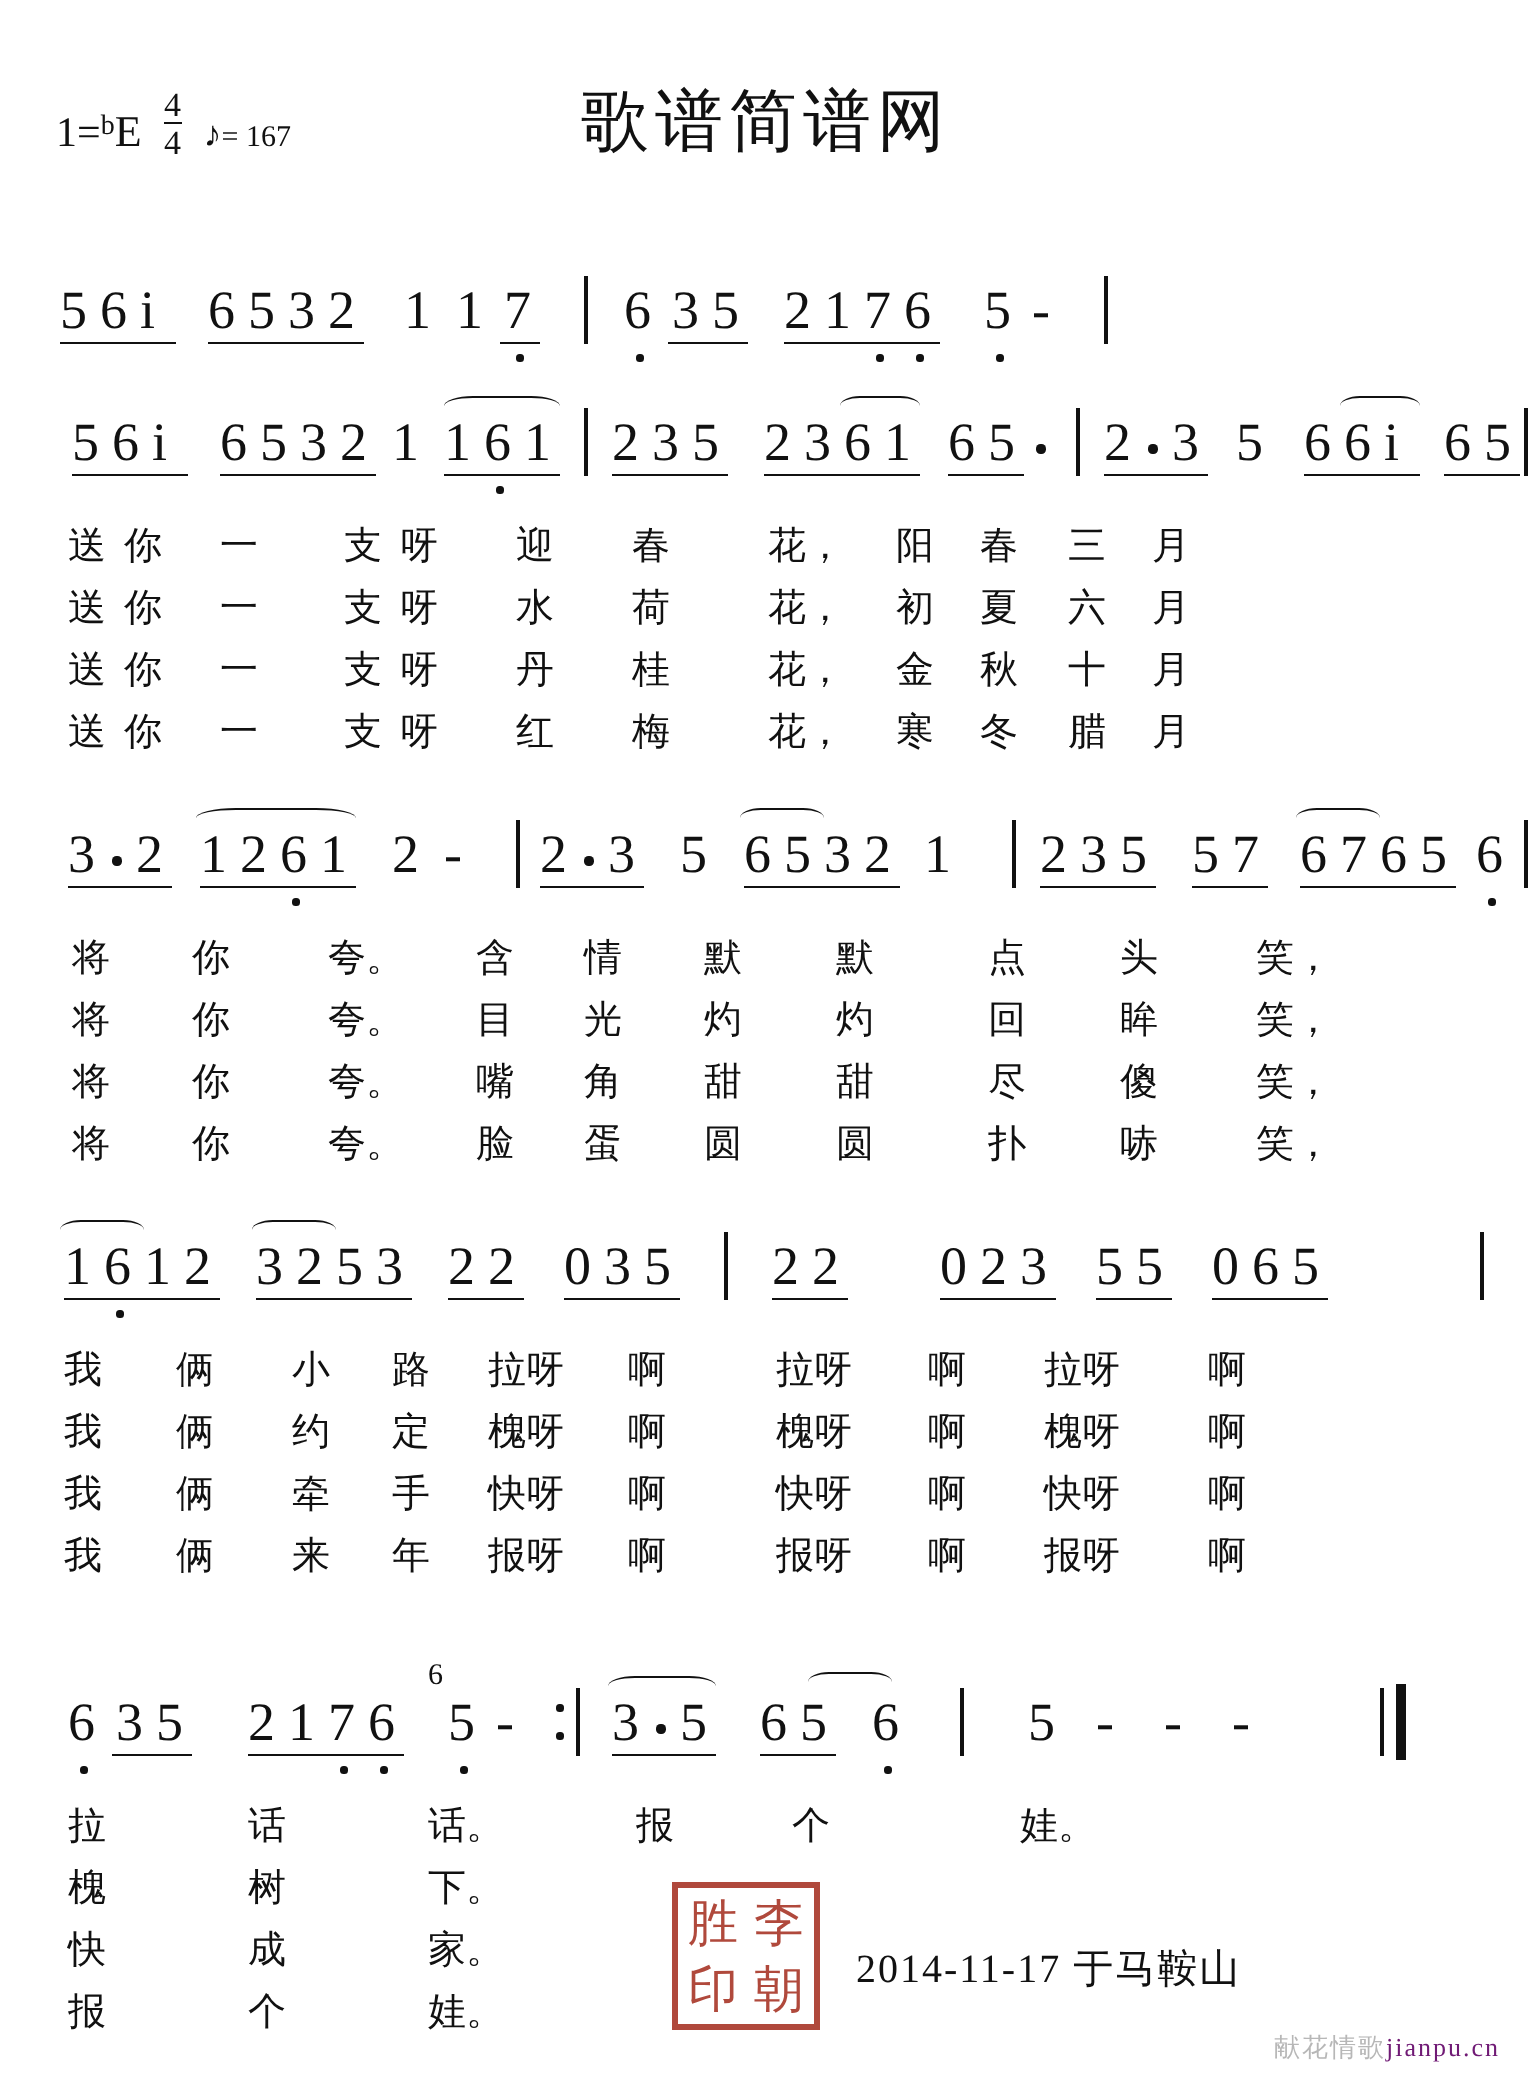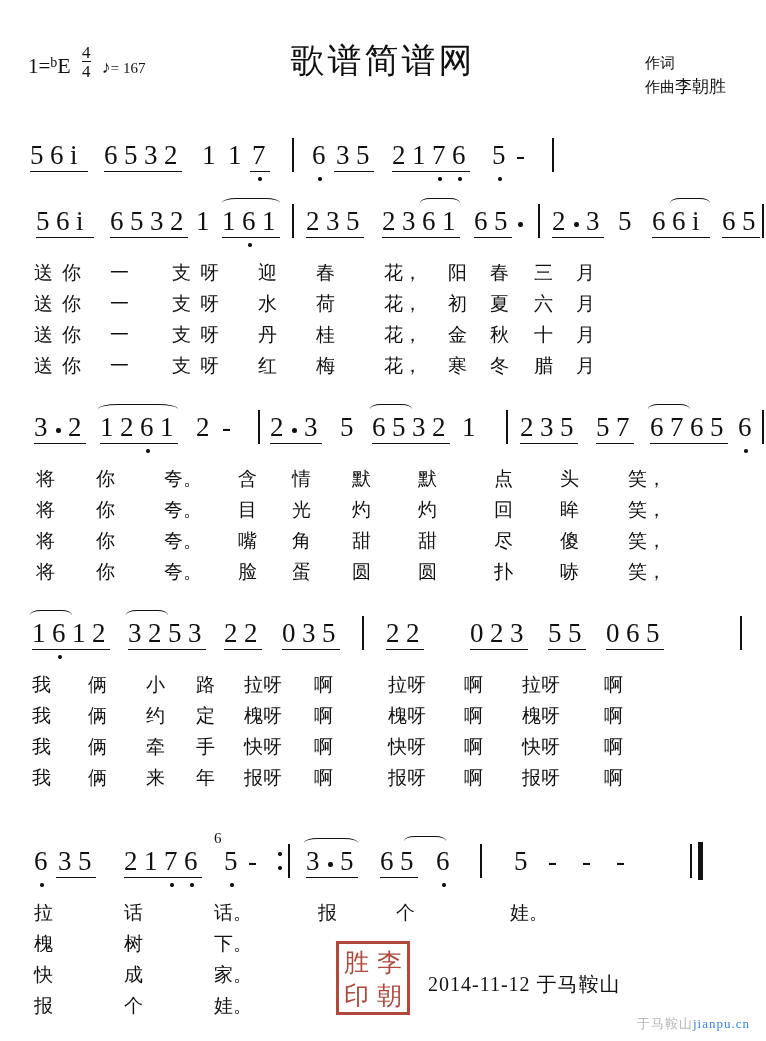--- a/index.html
+++ b/index.html
@@ -88,42 +88,38 @@
   .stamp span{display:inline-block;width:33px;}
   .datefoot{
     position:absolute;left:428px;top:971px;
     font-size:20px;letter-spacing:1px;
     font-family:"Liberation Serif", serif;
   }
   .watermark{
     position:absolute;right:16px;bottom:8px;
     font-size:13px;color:#b7b7b7;letter-spacing:1px;
   }
-  .watermark .jp{color:#3b82f6;}
+  .watermark .jp{color:#701a75;}
 </style>
 </head>
 <body>
 
 <div class="sheet">
 
   <div class="keysig">
     <span>1=</span><span class="flat">b</span><span class="bigE">E</span>
     <span class="frac">
       <span class="num">4</span>
       <span class="den">4</span>
     </span>
     <span class="tempo"><span class="note">♪</span><span>= 167</span></span>
   </div>
 
   <div class="title">歌谱简谱网</div>
 
-  <div class="credits">
-    <div class="row"><span>作词</span></div>
-    <div class="row"><span>作曲</span><span class="name">李朝胜</span></div>
-  </div>
 
   <div class="system" style="top:140px;height:46px;">
     <div class="notes">
 
       <span class="n" style="left:30px;">5</span>
       <span class="n" style="left:50px;">6</span>
       <span class="n" style="left:70px;">i</span>
       <span class="beam" style="left:30px;top:31px;width:58px;"></span>
 
       <span class="n" style="left:104px;">6</span>
@@ -560,19 +556,19 @@
       <span class="ly" style="left:124px;">个</span>
       <span class="ly" style="left:214px;">娃。</span>
     </div>
   </div>
 
   <div class="stamp">
     <span>胜</span><span>李</span><br>
     <span>印</span><span>朝</span>
   </div>
 
-  <div class="datefoot">2014-11-12  于马鞍山</div>
+  <div class="datefoot">2014-11-17  于马鞍山</div>
 
   <div class="watermark">
-    <span>于马鞍山</span><span class="jp">jianpu.cn</span>
+    <span>献花情歌</span><span class="jp">jianpu.cn</span>
   </div>
 
 </div>
 
 </body></html>

